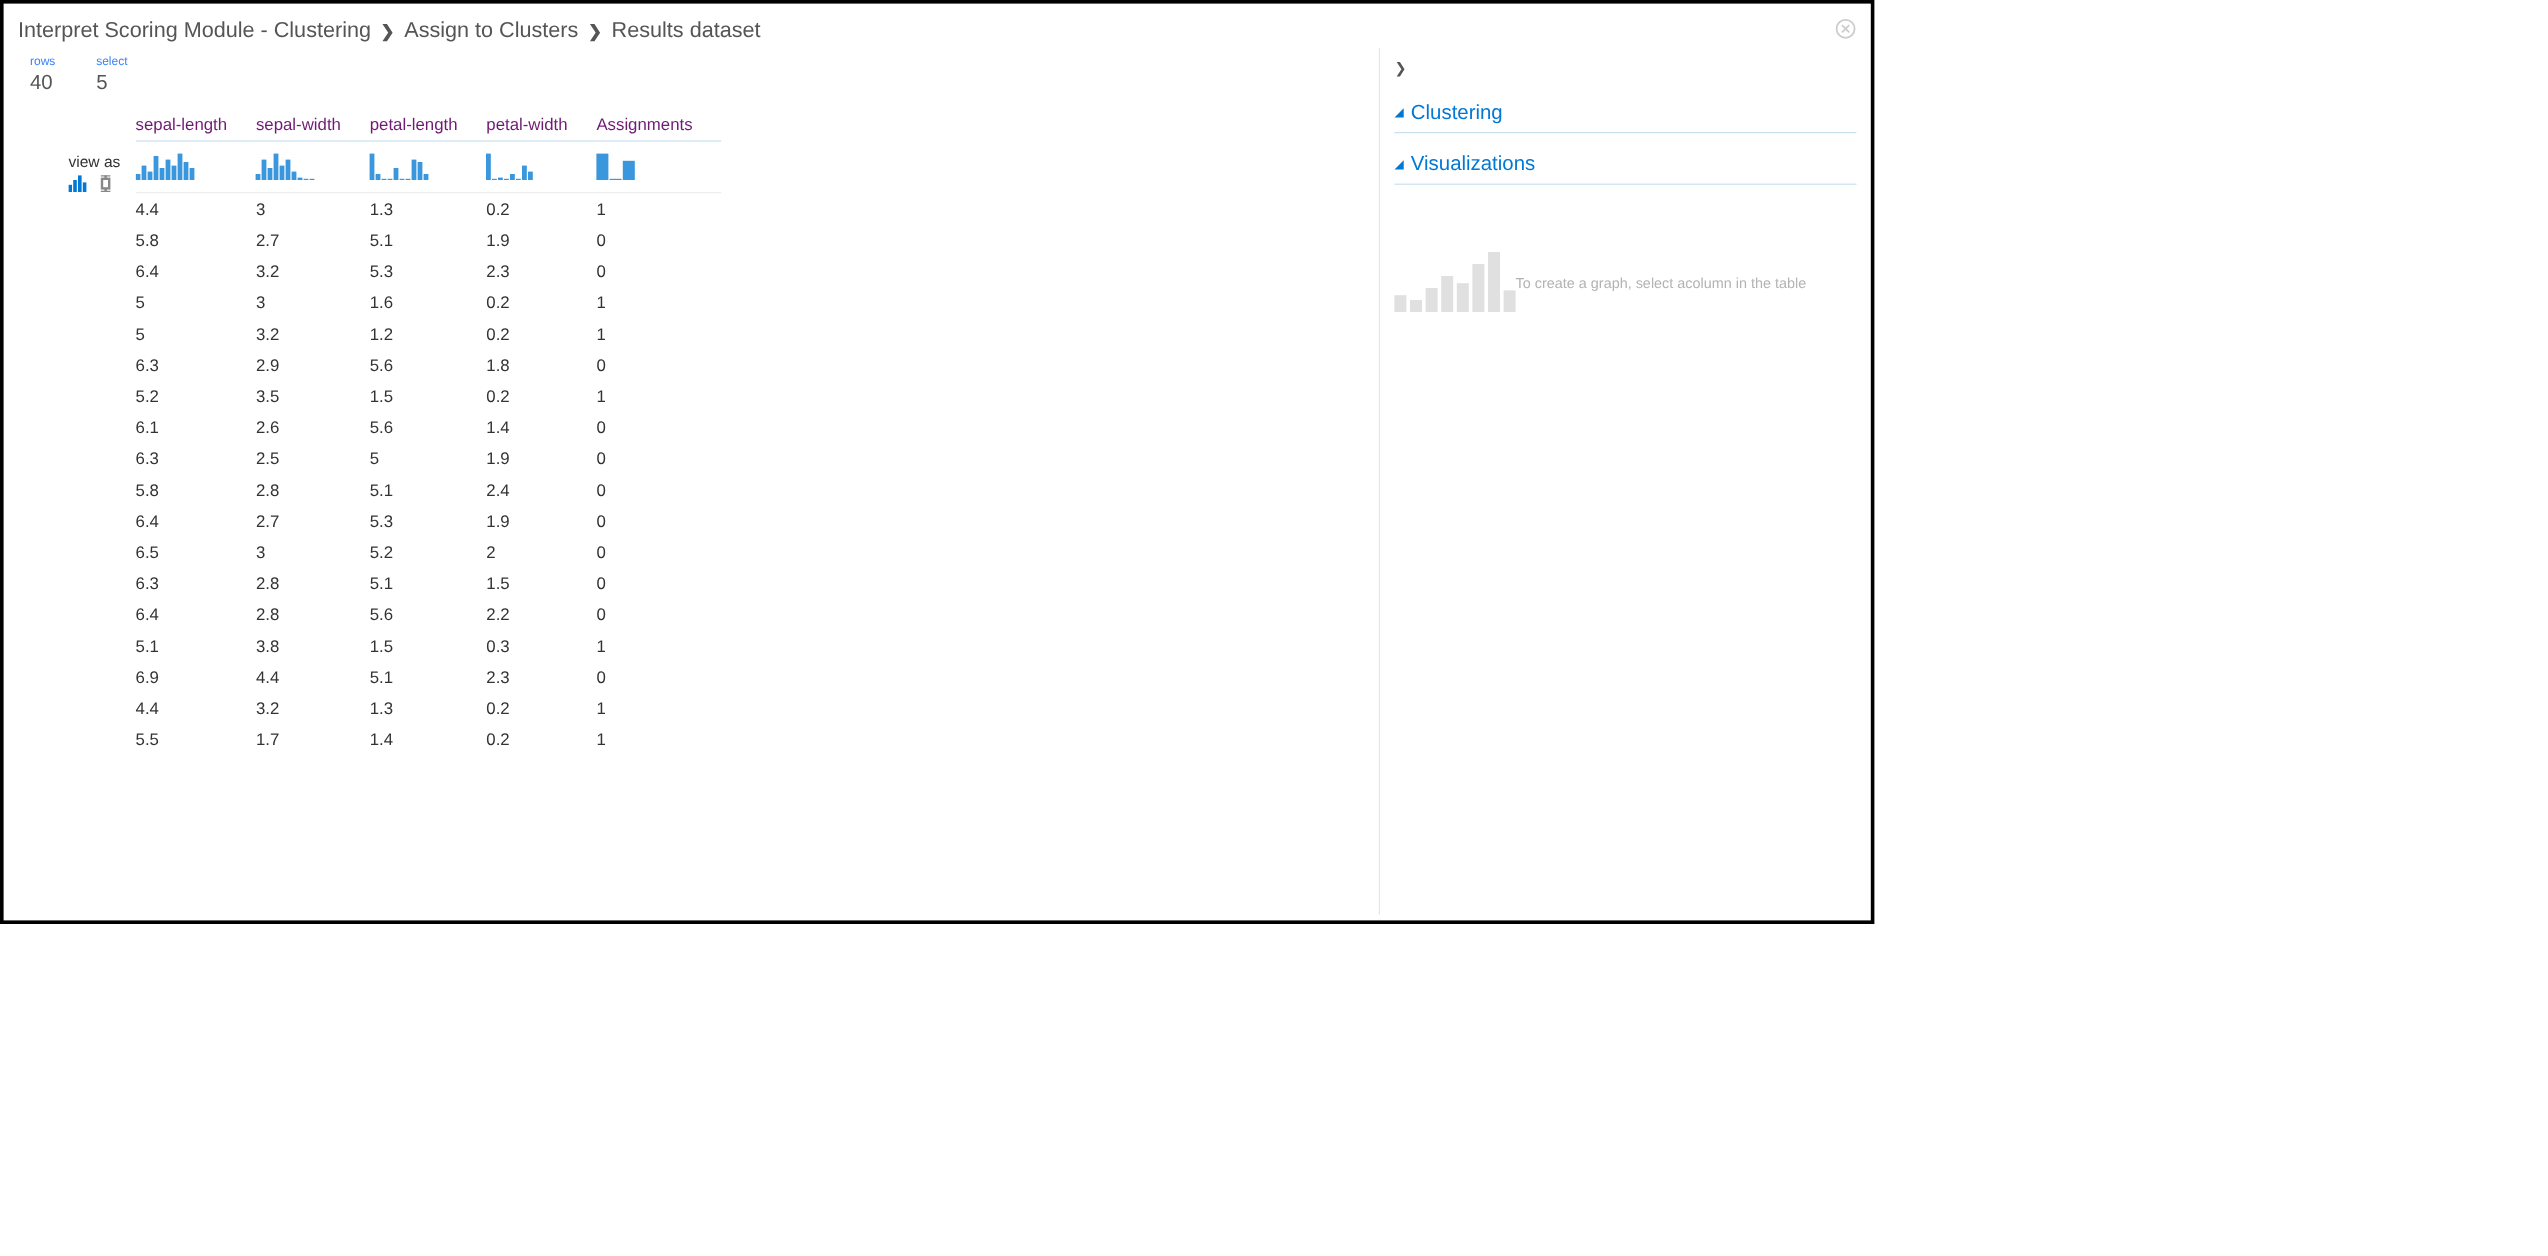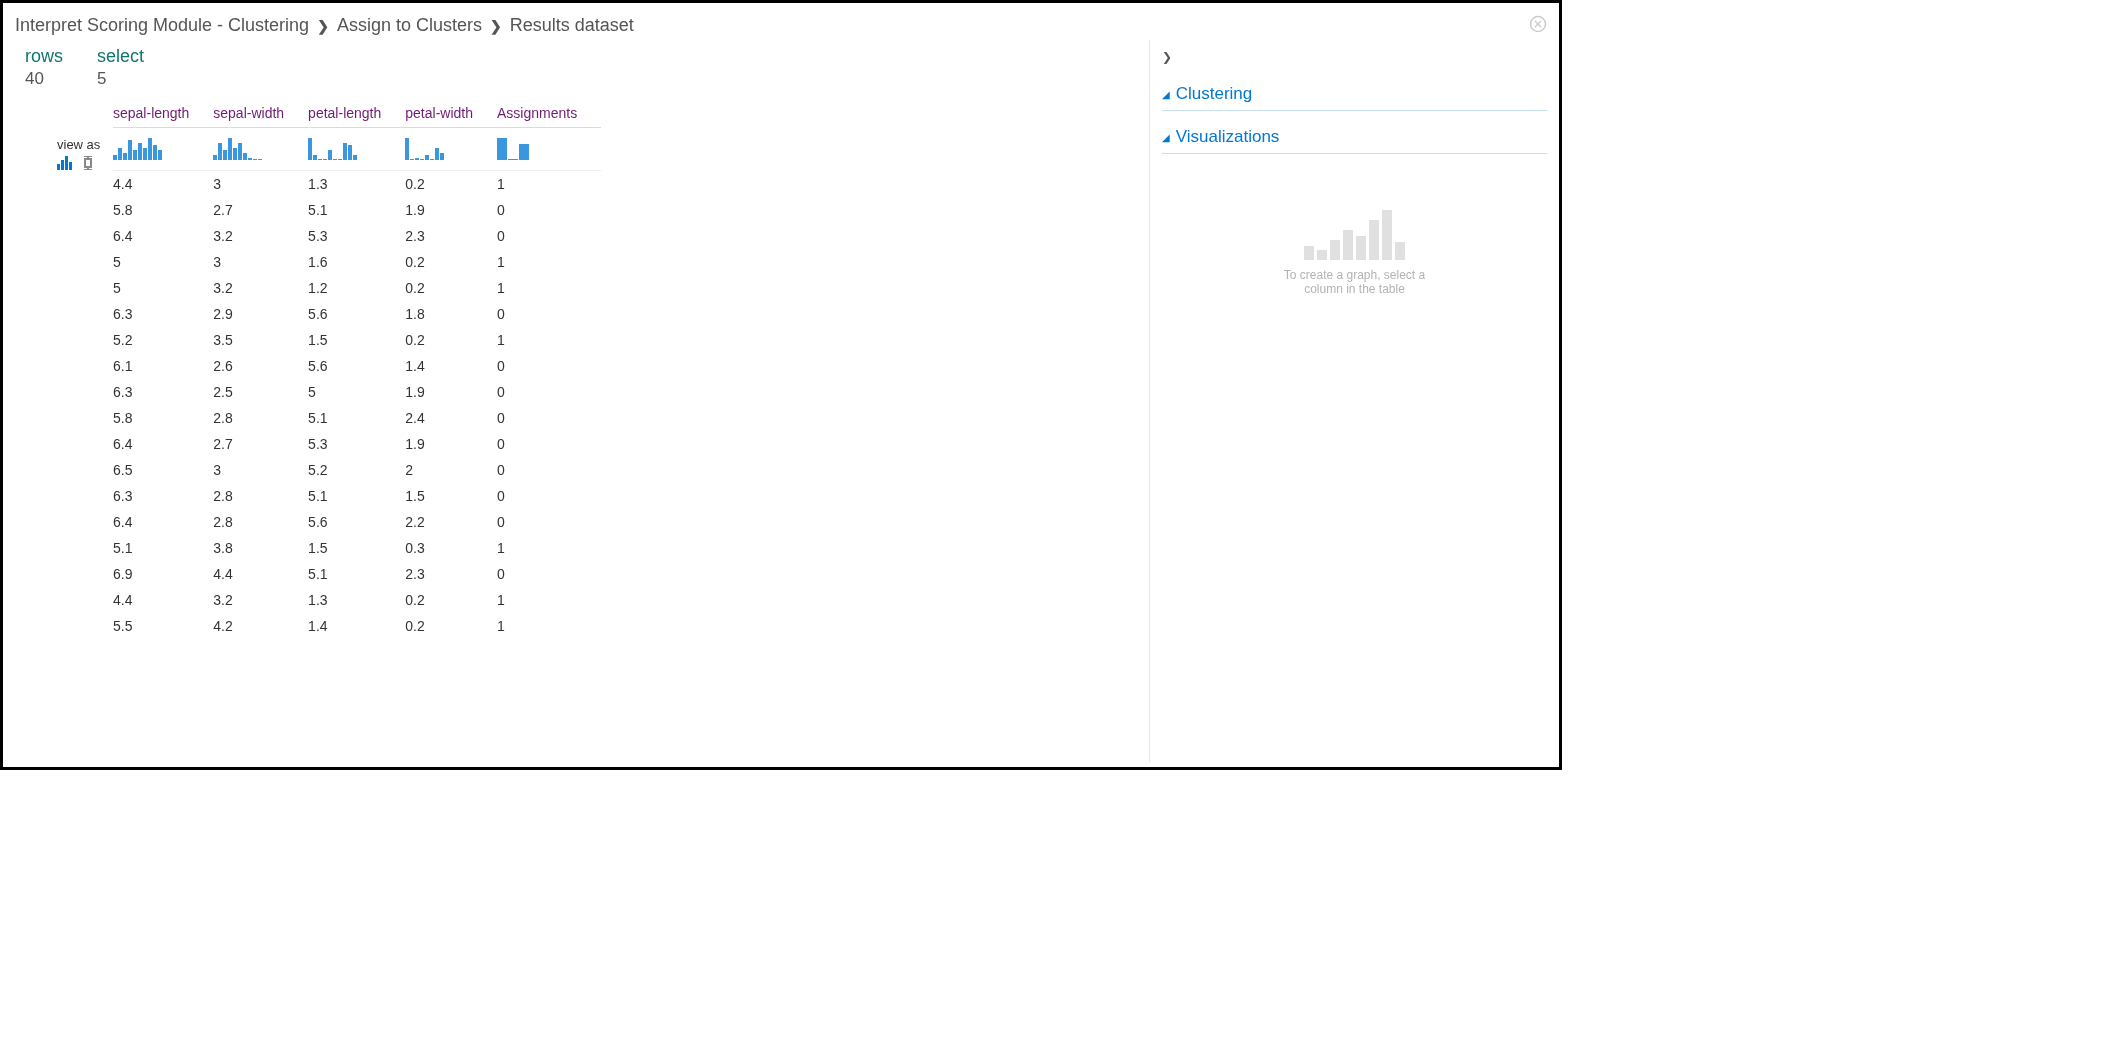--- a/index.html
+++ b/index.html
@@ -24,21 +24,21 @@
     width: 22px; height: 22px; color: #ccc; cursor: pointer;
     display: flex; align-items: center; justify-content: center;
   }
   .close-x svg { width: 18px; height: 18px; }
 
   .main-wrap { display: flex; height: calc(100% - 42px); }
 
   .left-pane { flex: 1; padding: 0 12px 8px 22px; overflow: hidden; position: relative; }
 
   .meta-row { display: flex; gap: 34px; margin-top: 6px; margin-bottom: 10px; }
-  .meta-block .meta-label { color: #0f766e; font-size: 18px; font-weight: 400; }
+  .meta-block .meta-label { color: #3b82f6; font-size: 10px; font-weight: 400; }
   .meta-block .meta-value { color: #555; font-size: 17px; font-weight: 300; margin-top: 2px; }
 
   .content-row { display: flex; height: 640px; }
   .viewas-col { width: 52px; padding-top: 26px; margin-left: 32px; }
   .viewas-label { font-size: 13px; color: #333; margin-bottom: 4px; margin-top: 12px; }
   .viewas-icons { display: flex; gap: 6px; align-items: flex-end; }
   .viewas-icons .icon-btn { cursor: pointer; }
   .hist-icon-svg rect { fill: #0078d4; }
   .box-icon { width: 14px; height: 14px; color: #888; }
 
@@ -69,21 +69,21 @@
   }
   .chev-toggle { color:#555; font-size:12px; cursor:pointer; padding:4px 0; }
   .section-head {
     color:#0078d4; font-size:17px; font-weight:400;
     border-bottom:1px solid #c9e0f0; padding:6px 0 6px 0;
     display:flex; align-items:center; gap:6px; cursor:pointer;
   }
   .section-head .tri { font-size:10px; color:#0078d4; }
 
   .viz-placeholder {
-    margin-top: 40px; display:flex; flex-direction:column; align-items:center;
+    margin-top: 40px; display:flex; flex-direction:row; align-items:center;
     color:#bfbfbf; font-size:13px;
   }
   .viz-placeholder .bars { display:flex; align-items:flex-end; gap:3px; height:56px; margin-bottom:8px; }
   .viz-placeholder .bars .pb { width:10px; background:#e0e0e0; }
   .viz-placeholder .line1, .viz-placeholder .line2 { color:#b3b3b3; font-size:12px; text-align:center; }
 </style>
 </head>
 <body>
 
 <div class="breadcrumb">
@@ -329,21 +329,21 @@
               </tr>
               <tr>
                 <td>4.4</td>
                 <td>3.2</td>
                 <td>1.3</td>
                 <td>0.2</td>
                 <td>1</td>
               </tr>
               <tr>
                 <td>5.5</td>
-                <td>4.2</td>
+                <td>1.7</td>
                 <td>1.4</td>
                 <td>0.2</td>
                 <td>1</td>
               </tr>
             </tbody>
         </table>
       </div>
     </div>
   </div>
 

